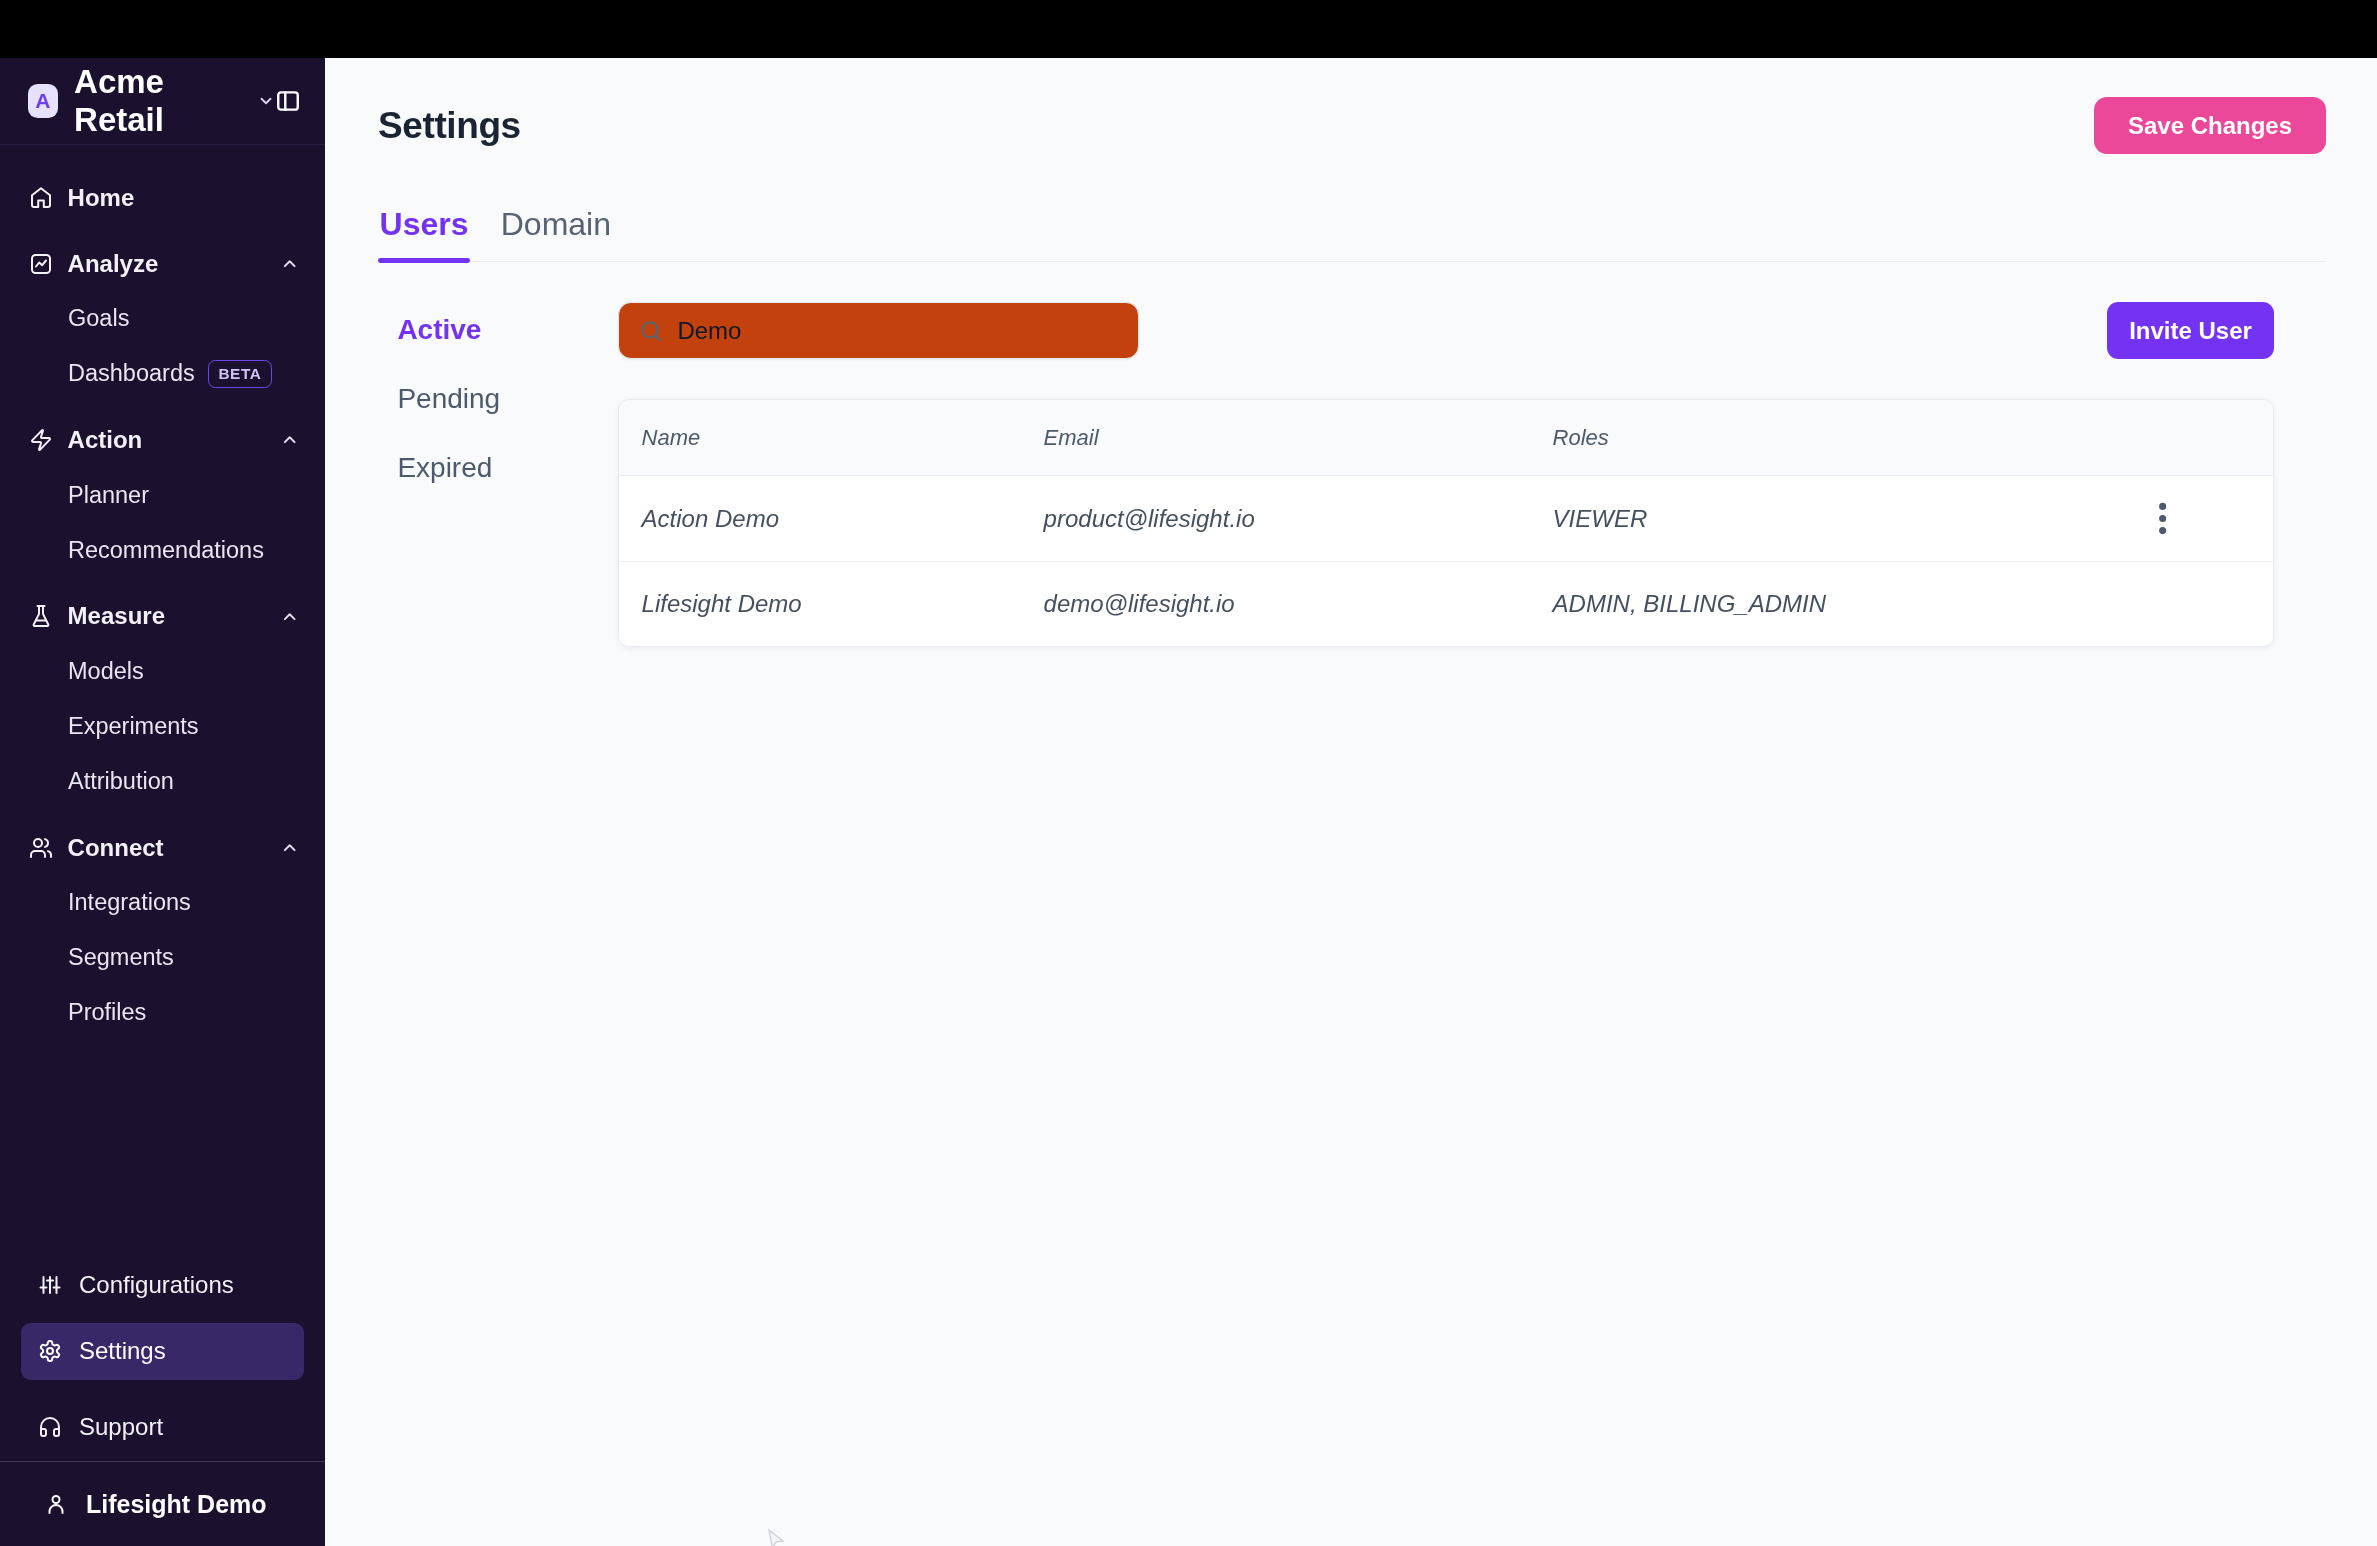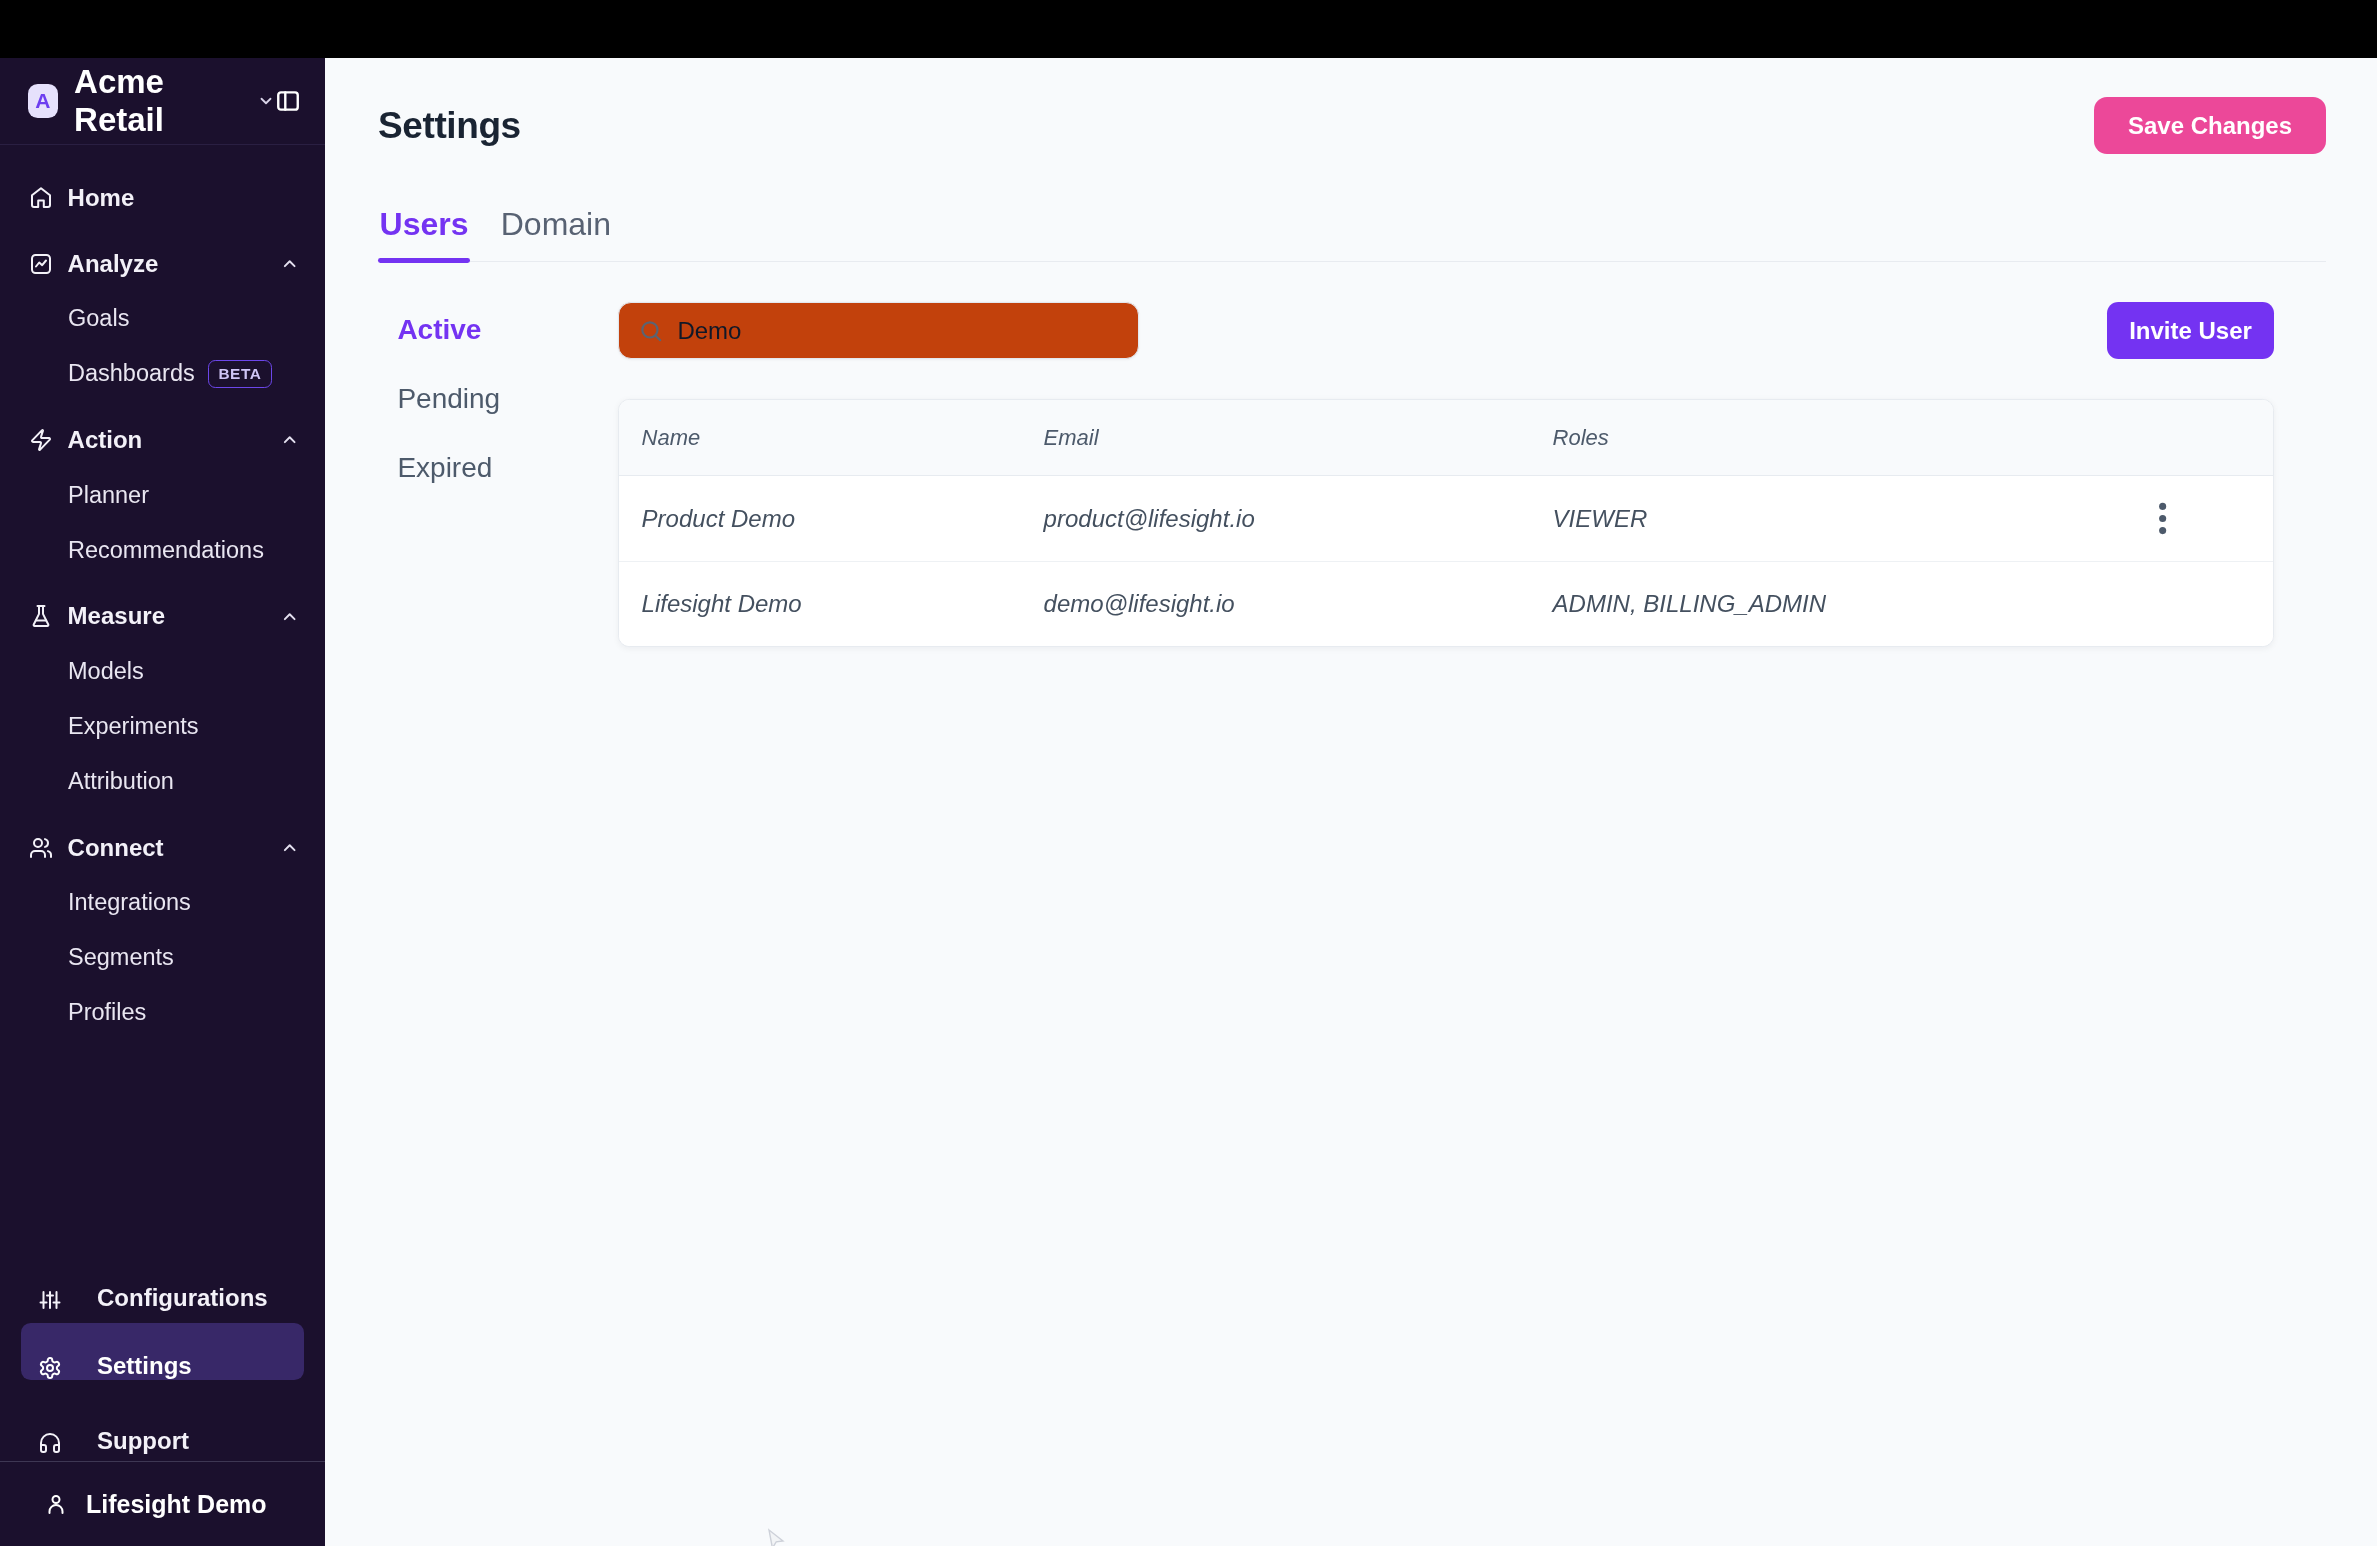--- a/index.html
+++ b/index.html
@@ -26,22 +26,22 @@
     gap:14.6px; font-size:24px; font-weight:600; color:#F3F1F8; cursor:pointer; }
   .nav-item .chev { margin-left:auto; margin-right:26px; color:#E4E0EF; }
   .nav-sub { height:55px; display:flex; align-items:center; padding-left:68px;
     font-size:23.5px; font-weight:500; color:#E9E6F1; cursor:pointer; }
   .sect { margin-top:11.3px; }
   .beta { margin-left:13px; font-size:15.4px; font-weight:600; letter-spacing:0.6px;
     color:#CFC5F6; border:1.6px solid #6C46EA; border-radius:7.3px; padding:4px 9.7px; }
   .icon { display:flex; flex:none; }
 
   .side-footer { margin-top:auto; padding-bottom:6.5px; }
-  .foot-item { height:55px; display:flex; align-items:flex-end; padding-left:38px;
-    gap:35px; font-size:24px; font-weight:700; color:#F3F1F8; cursor:pointer; }
+  .foot-item { height:55px; display:flex; align-items:center; padding-left:38px;
+    gap:17px; font-size:24px; font-weight:400; color:#F3F1F8; cursor:pointer; }
   .foot-item.active { height:57px; margin:10.5px 21px 20px; border-radius:9.7px;
     background:#382868; padding-left:17px; color:#FFF; }
   .user-row { height:85px; border-top:1.6px solid #3E3753; display:flex;
     align-items:center; padding-left:44px; gap:18px; font-size:25px;
     font-weight:600; color:#FFF; cursor:pointer; }
 
   
   .main { flex:1; padding:39px 51px 0 53px; position:relative; }
   .head-row { display:flex; align-items:center; justify-content:space-between; }
   .page-title { font-size:37px; font-weight:700; color:#1A2433; letter-spacing:-0.4px; }
@@ -299,21 +299,21 @@
           <button class="invite-btn">Invite User</button>
         </div>
 
         <div class="table-card">
           <div class="t-head">
             <span>Name</span>
             <span>Email</span>
             <span>Roles</span>
           </div>
           <div class="t-row">
-            <span>Product Demo</span>
+            <span>Action Demo</span>
             <span>product@lifesight.io</span>
             <span>VIEWER</span>
             <button class="kebab-btn">
               <span class="icon">
                 <svg width="11.3" height="34" viewBox="0 0 14 42" fill="#4D5A6B">
                     <circle cx="7" cy="6" r="4.4"></circle>
                     <circle cx="7" cy="21" r="4.4"></circle>
                     <circle cx="7" cy="36" r="4.4"></circle>
                   </svg>
               </span>

